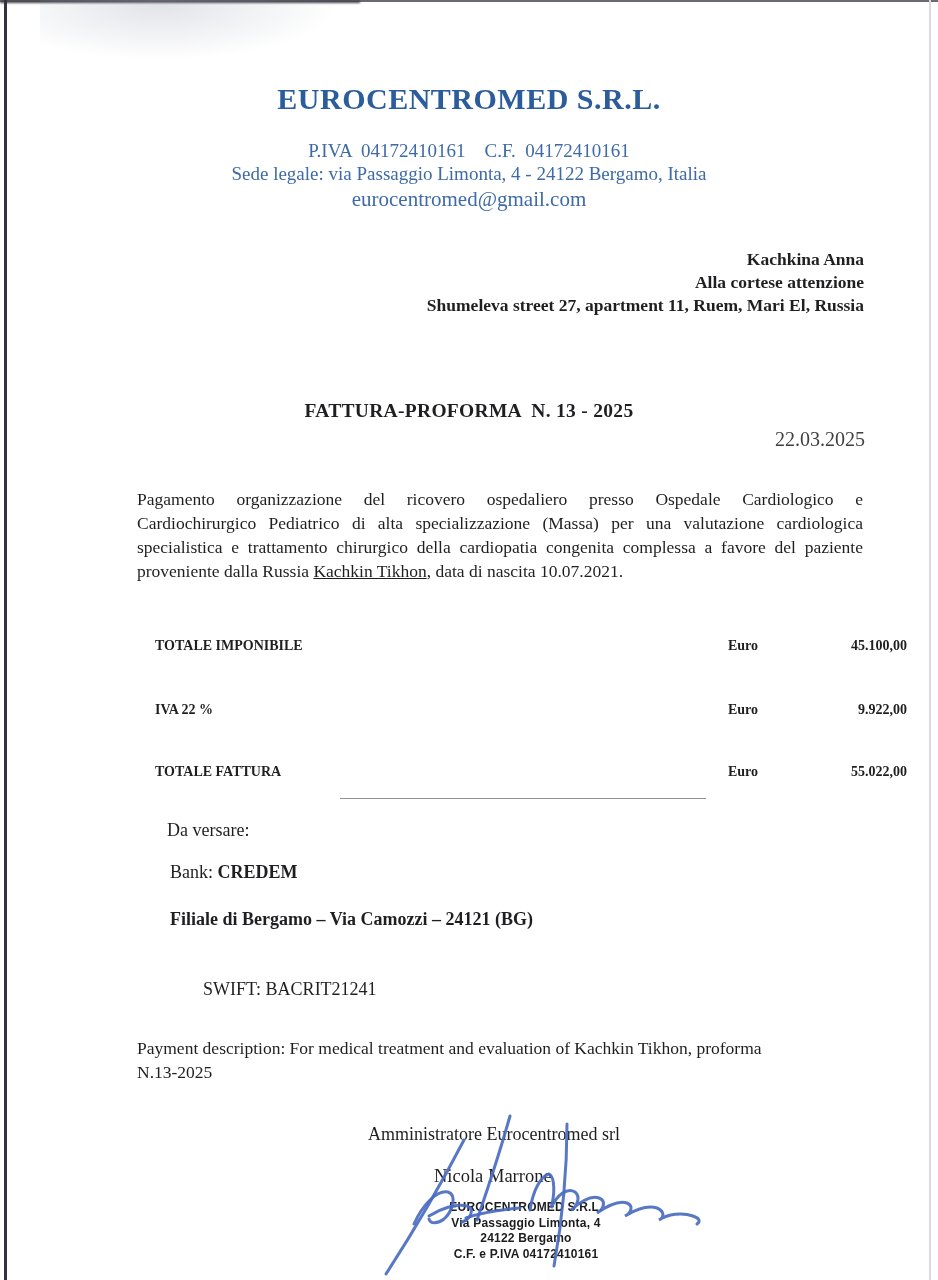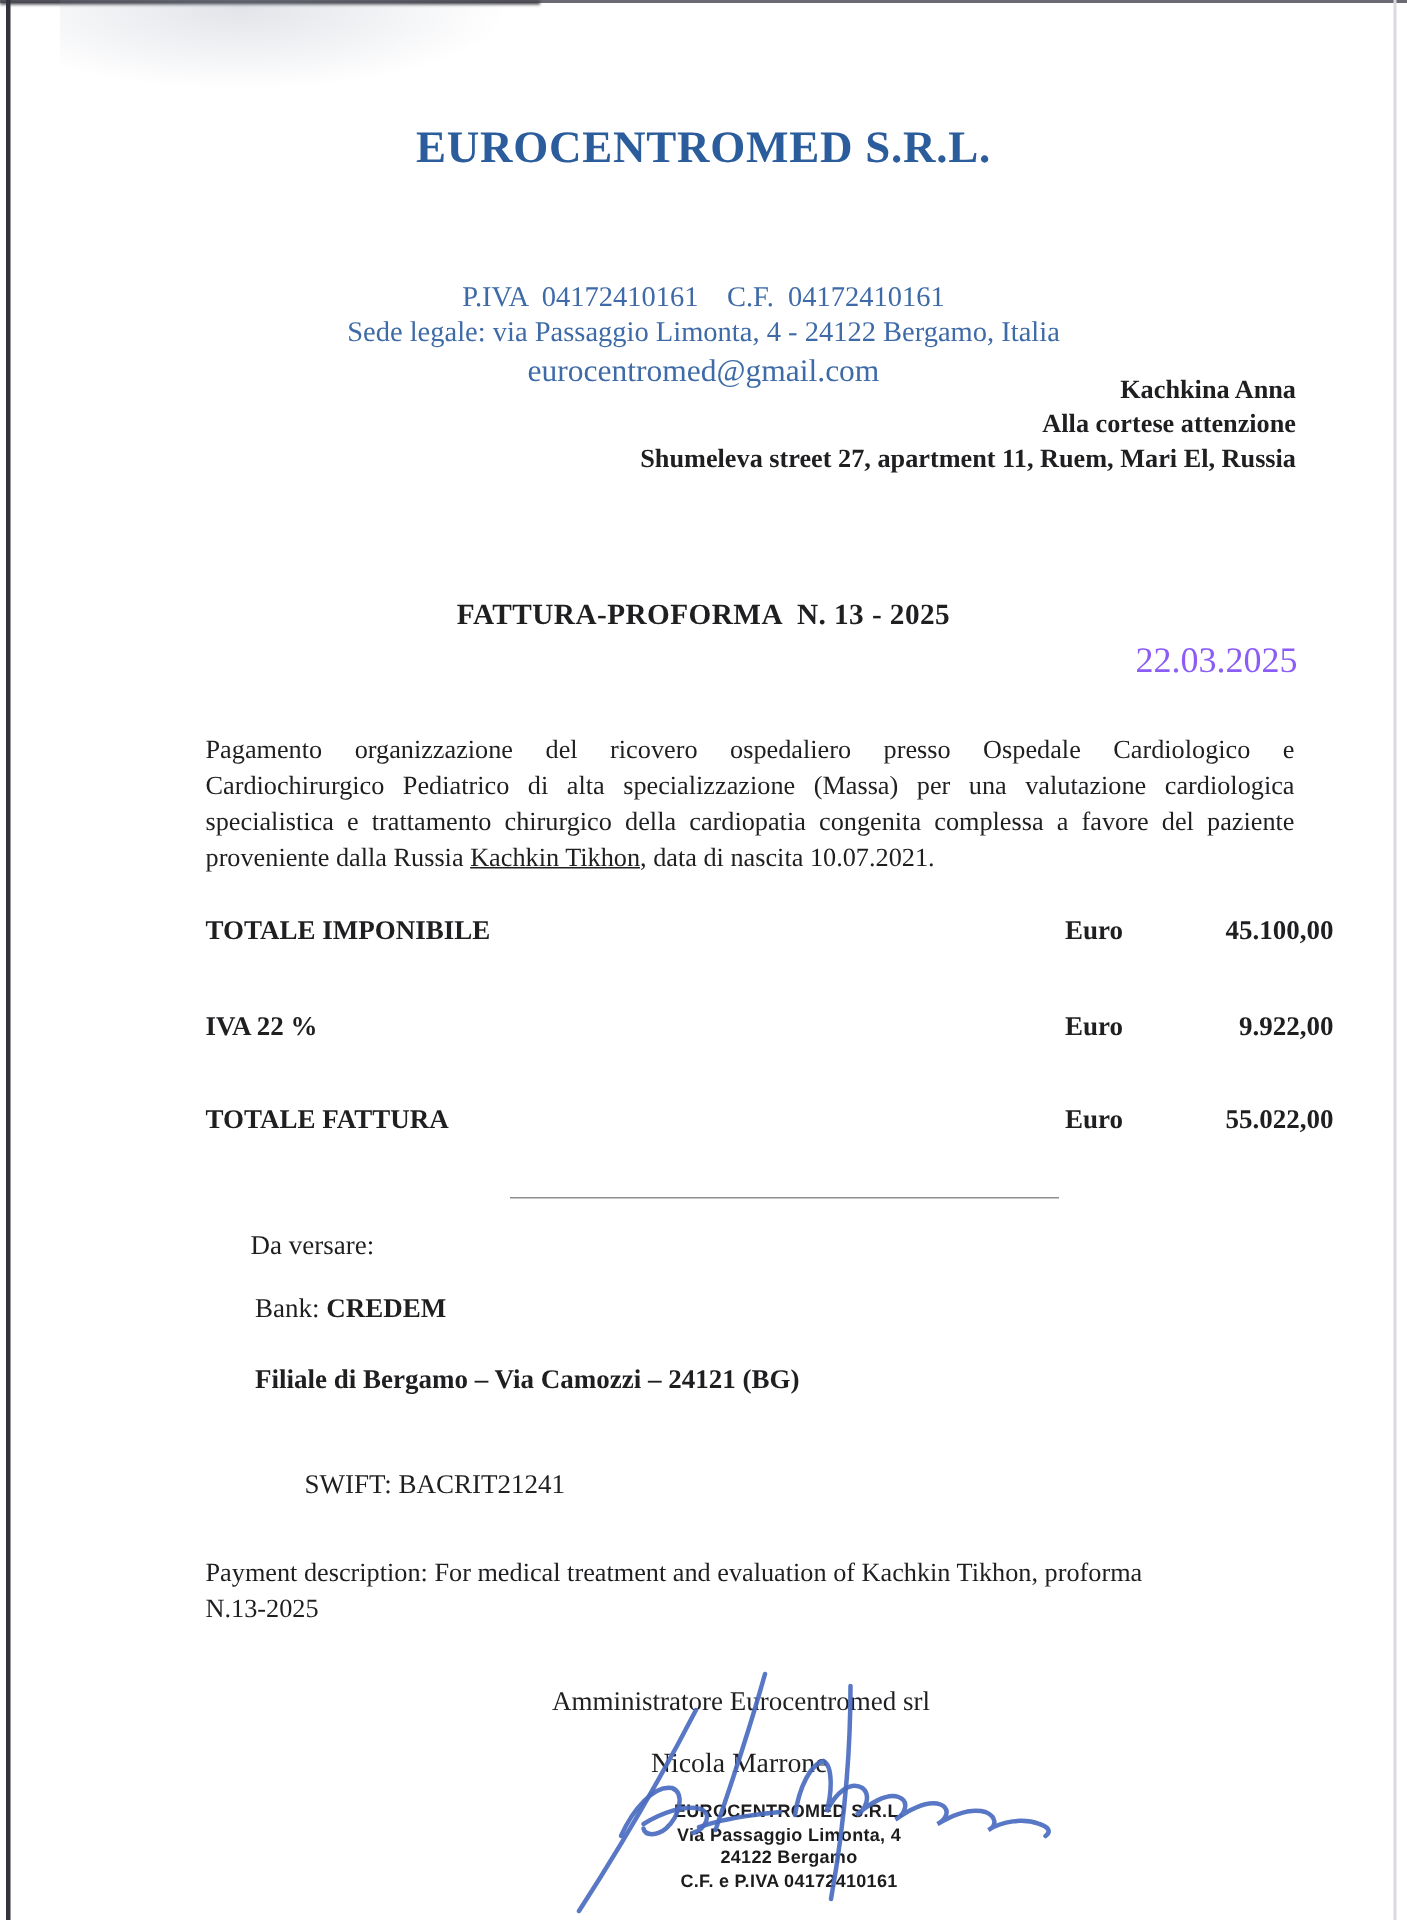--- a/index.html
+++ b/index.html
@@ -21,38 +21,38 @@
   .edge-top{position:absolute;top:0;left:0;width:938px;height:2px;background:#6a6a72;}
   .edge-top-dark{position:absolute;top:0;left:0;width:360px;height:3px;background:#45454d;filter:blur(1px);}
   .edge-left{position:absolute;top:0;left:4px;width:3px;height:1280px;background:#33333b;}
   .edge-right{position:absolute;top:0;left:929px;width:2px;height:1280px;background:#d9d9df;}
   .smudge-topleft{position:absolute;top:0;left:40px;width:300px;height:60px;
     background:radial-gradient(ellipse at 40% 10%,rgba(150,158,175,.28),rgba(150,158,175,0) 70%);}
 
   .company-name{position:absolute;top:82px;left:0;width:938px;text-align:center;
     font-size:30px;font-weight:bold;letter-spacing:.5px;color:var(--header-blue);}
   .header-line{position:absolute;left:0;width:938px;text-align:center;
-    color:var(--header-blue-light);white-space:pre;margin-top:48px;}
+    color:var(--header-blue-light);white-space:pre;}
   .vat-line{top:140px;font-size:19px;}
   .sede-line{top:163px;font-size:19px;}
   .email-line{top:187px;font-size:21px;font-family:Liberation Serif, serif;}
 
   .recipient{position:absolute;top:248px;right:74px;text-align:right;
     font-weight:bold;font-size:17.5px;line-height:23px;}
 
   .invoice-title{position:absolute;top:400px;left:0;width:938px;text-align:center;
     font-size:19.5px;font-weight:bold;white-space:pre;letter-spacing:.3px;}
-  .invoice-date{position:absolute;top:428px;right:73px;font-size:24px;color:#8b5cf6;}
+  .invoice-date{position:absolute;top:428px;right:73px;font-size:20px;color:#404040;}
 
   .description{position:absolute;top:487px;left:137px;width:726px;
     font-size:17.5px;line-height:24px;}
   .description .just{text-align:justify;text-align-last:justify;}
   .description .underlined{text-decoration:underline;}
 
-  .total-row{position:absolute;left:137px;width:752px;font-weight:bold;font-size:18px;}
+  .total-row{position:absolute;left:155px;width:752px;font-weight:bold;font-size:14px;margin-top:28px;}
   .total-row .currency{position:absolute;left:573px;}
   .total-row .amount{position:absolute;right:0;}
   .row-imponibile{top:610px;}
   .row-iva{top:674px;}
   .row-fattura{top:736px;}
 
   .divider{position:absolute;top:798px;left:340px;width:366px;height:1px;background:#8f8f8f;}
 
   .pay-line{position:absolute;font-size:18px;}
   .da-versare{top:820px;left:167px;}

